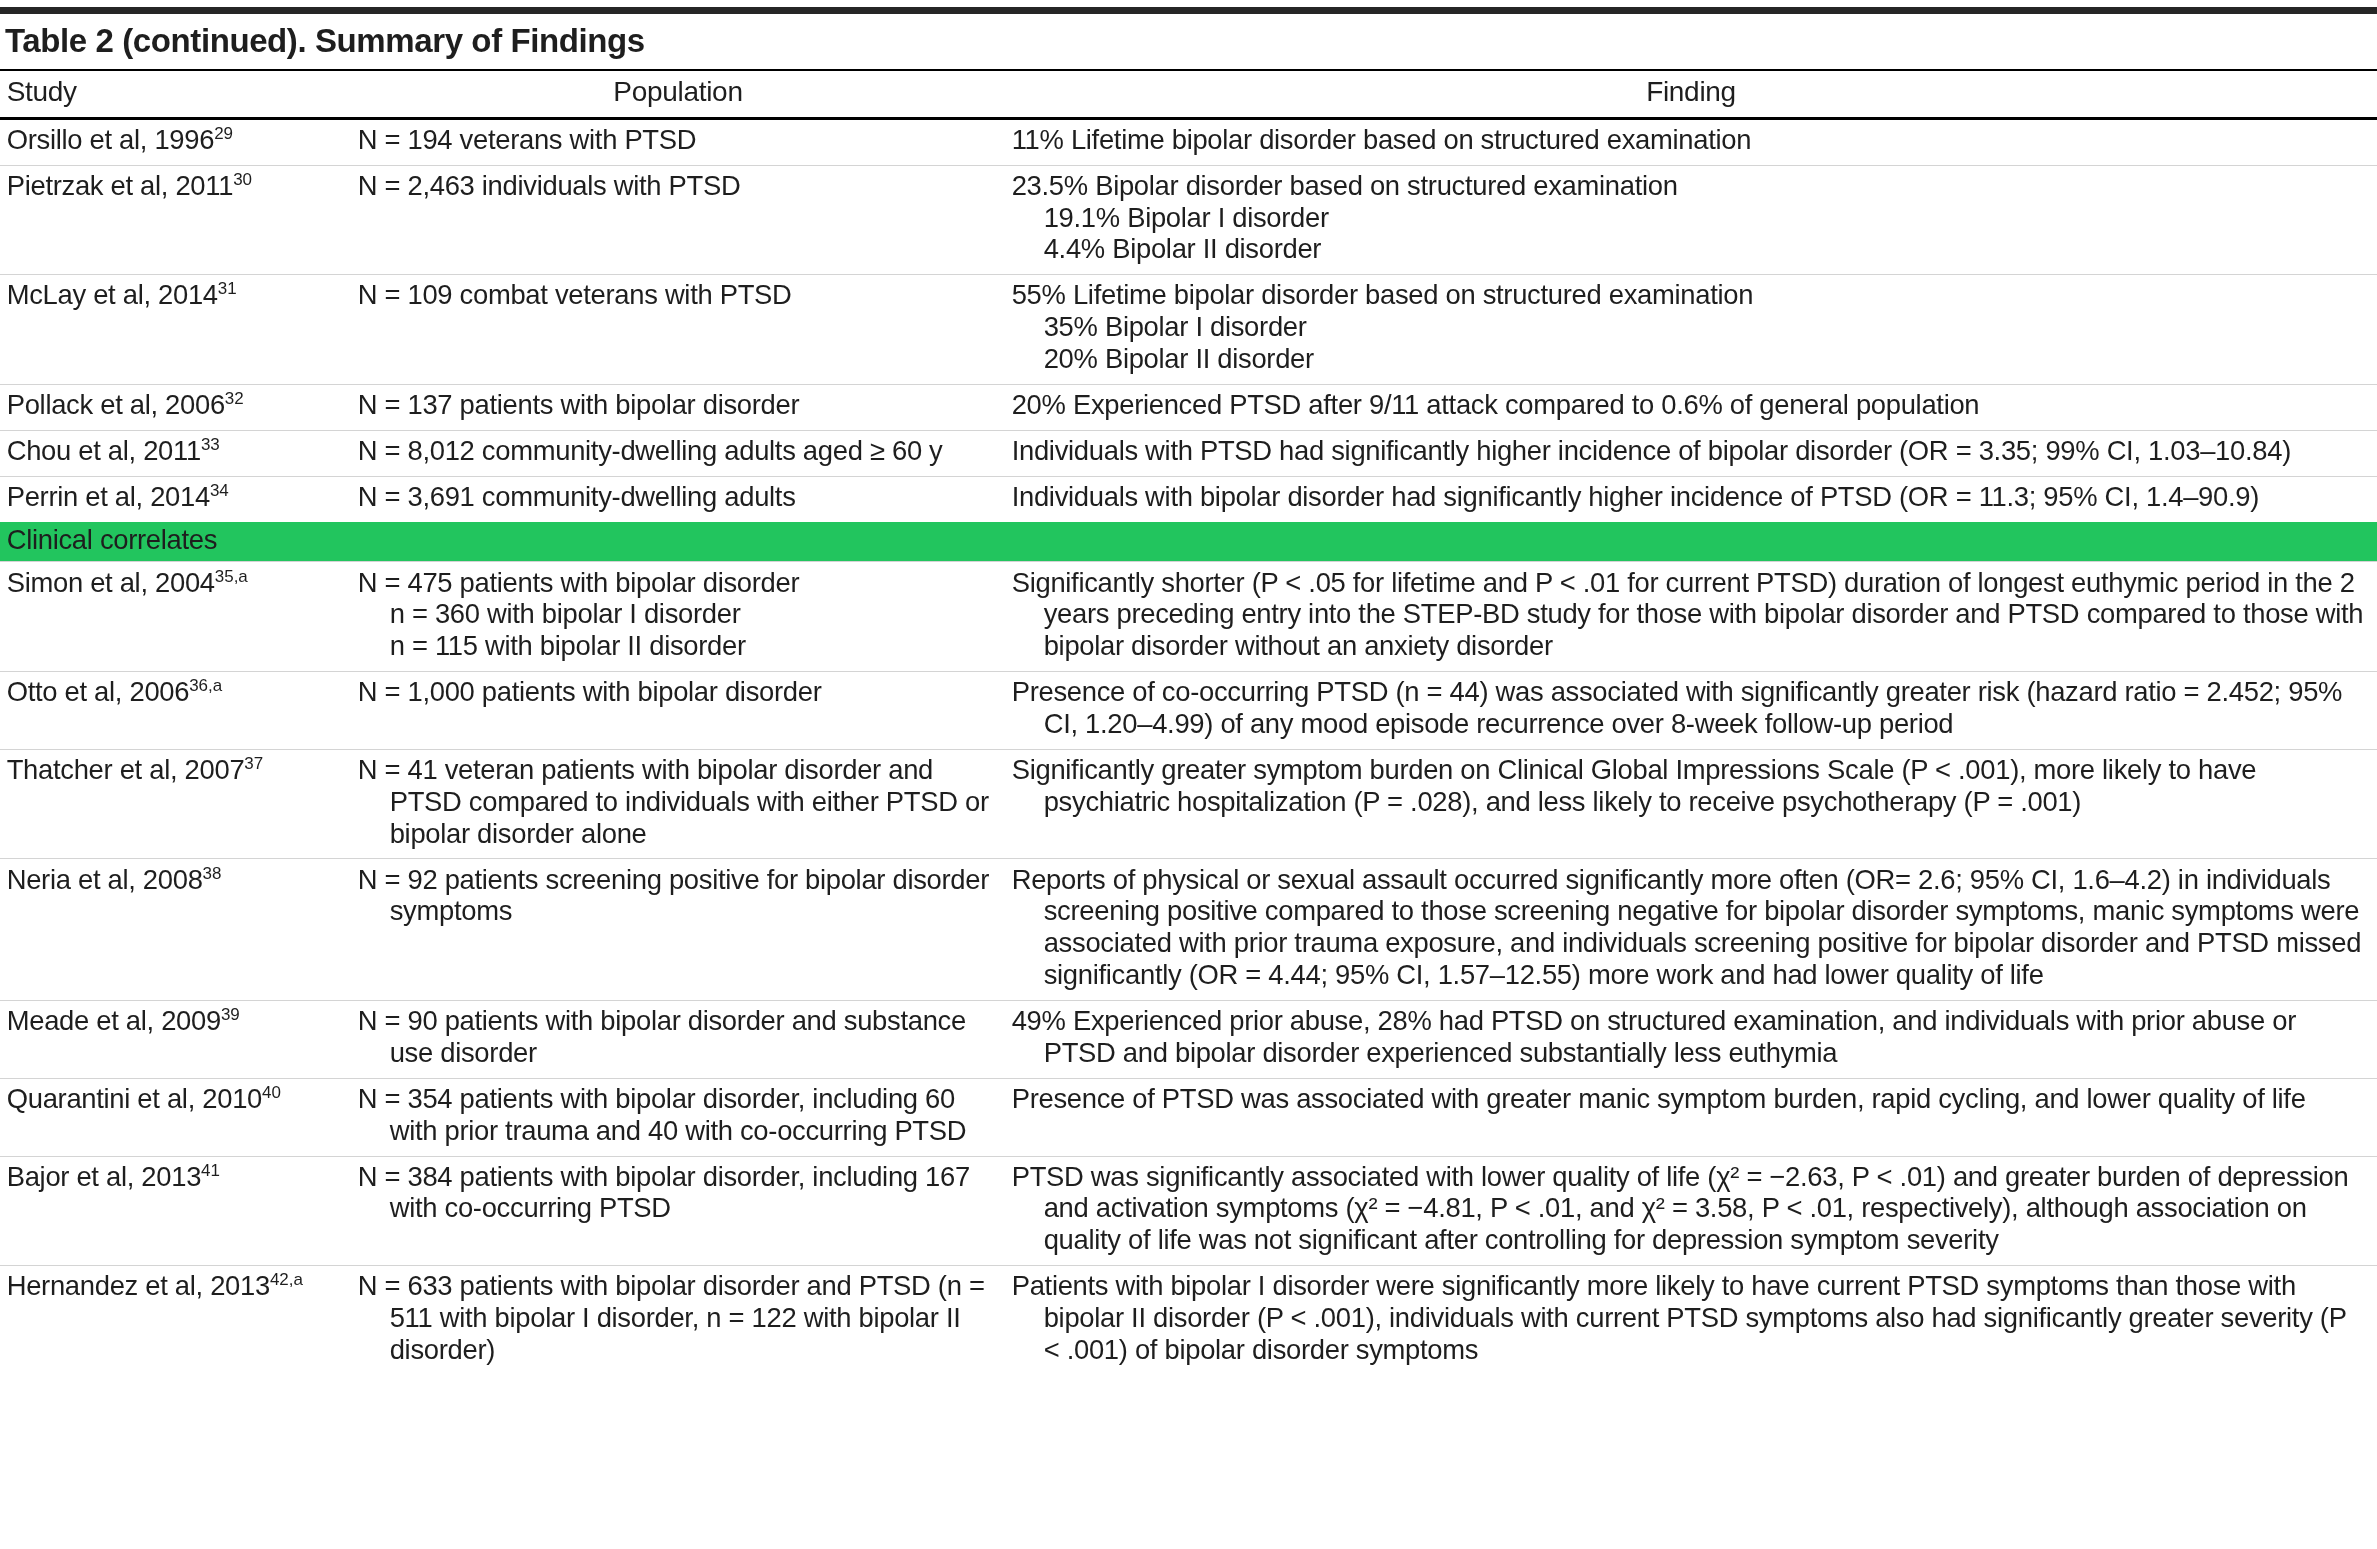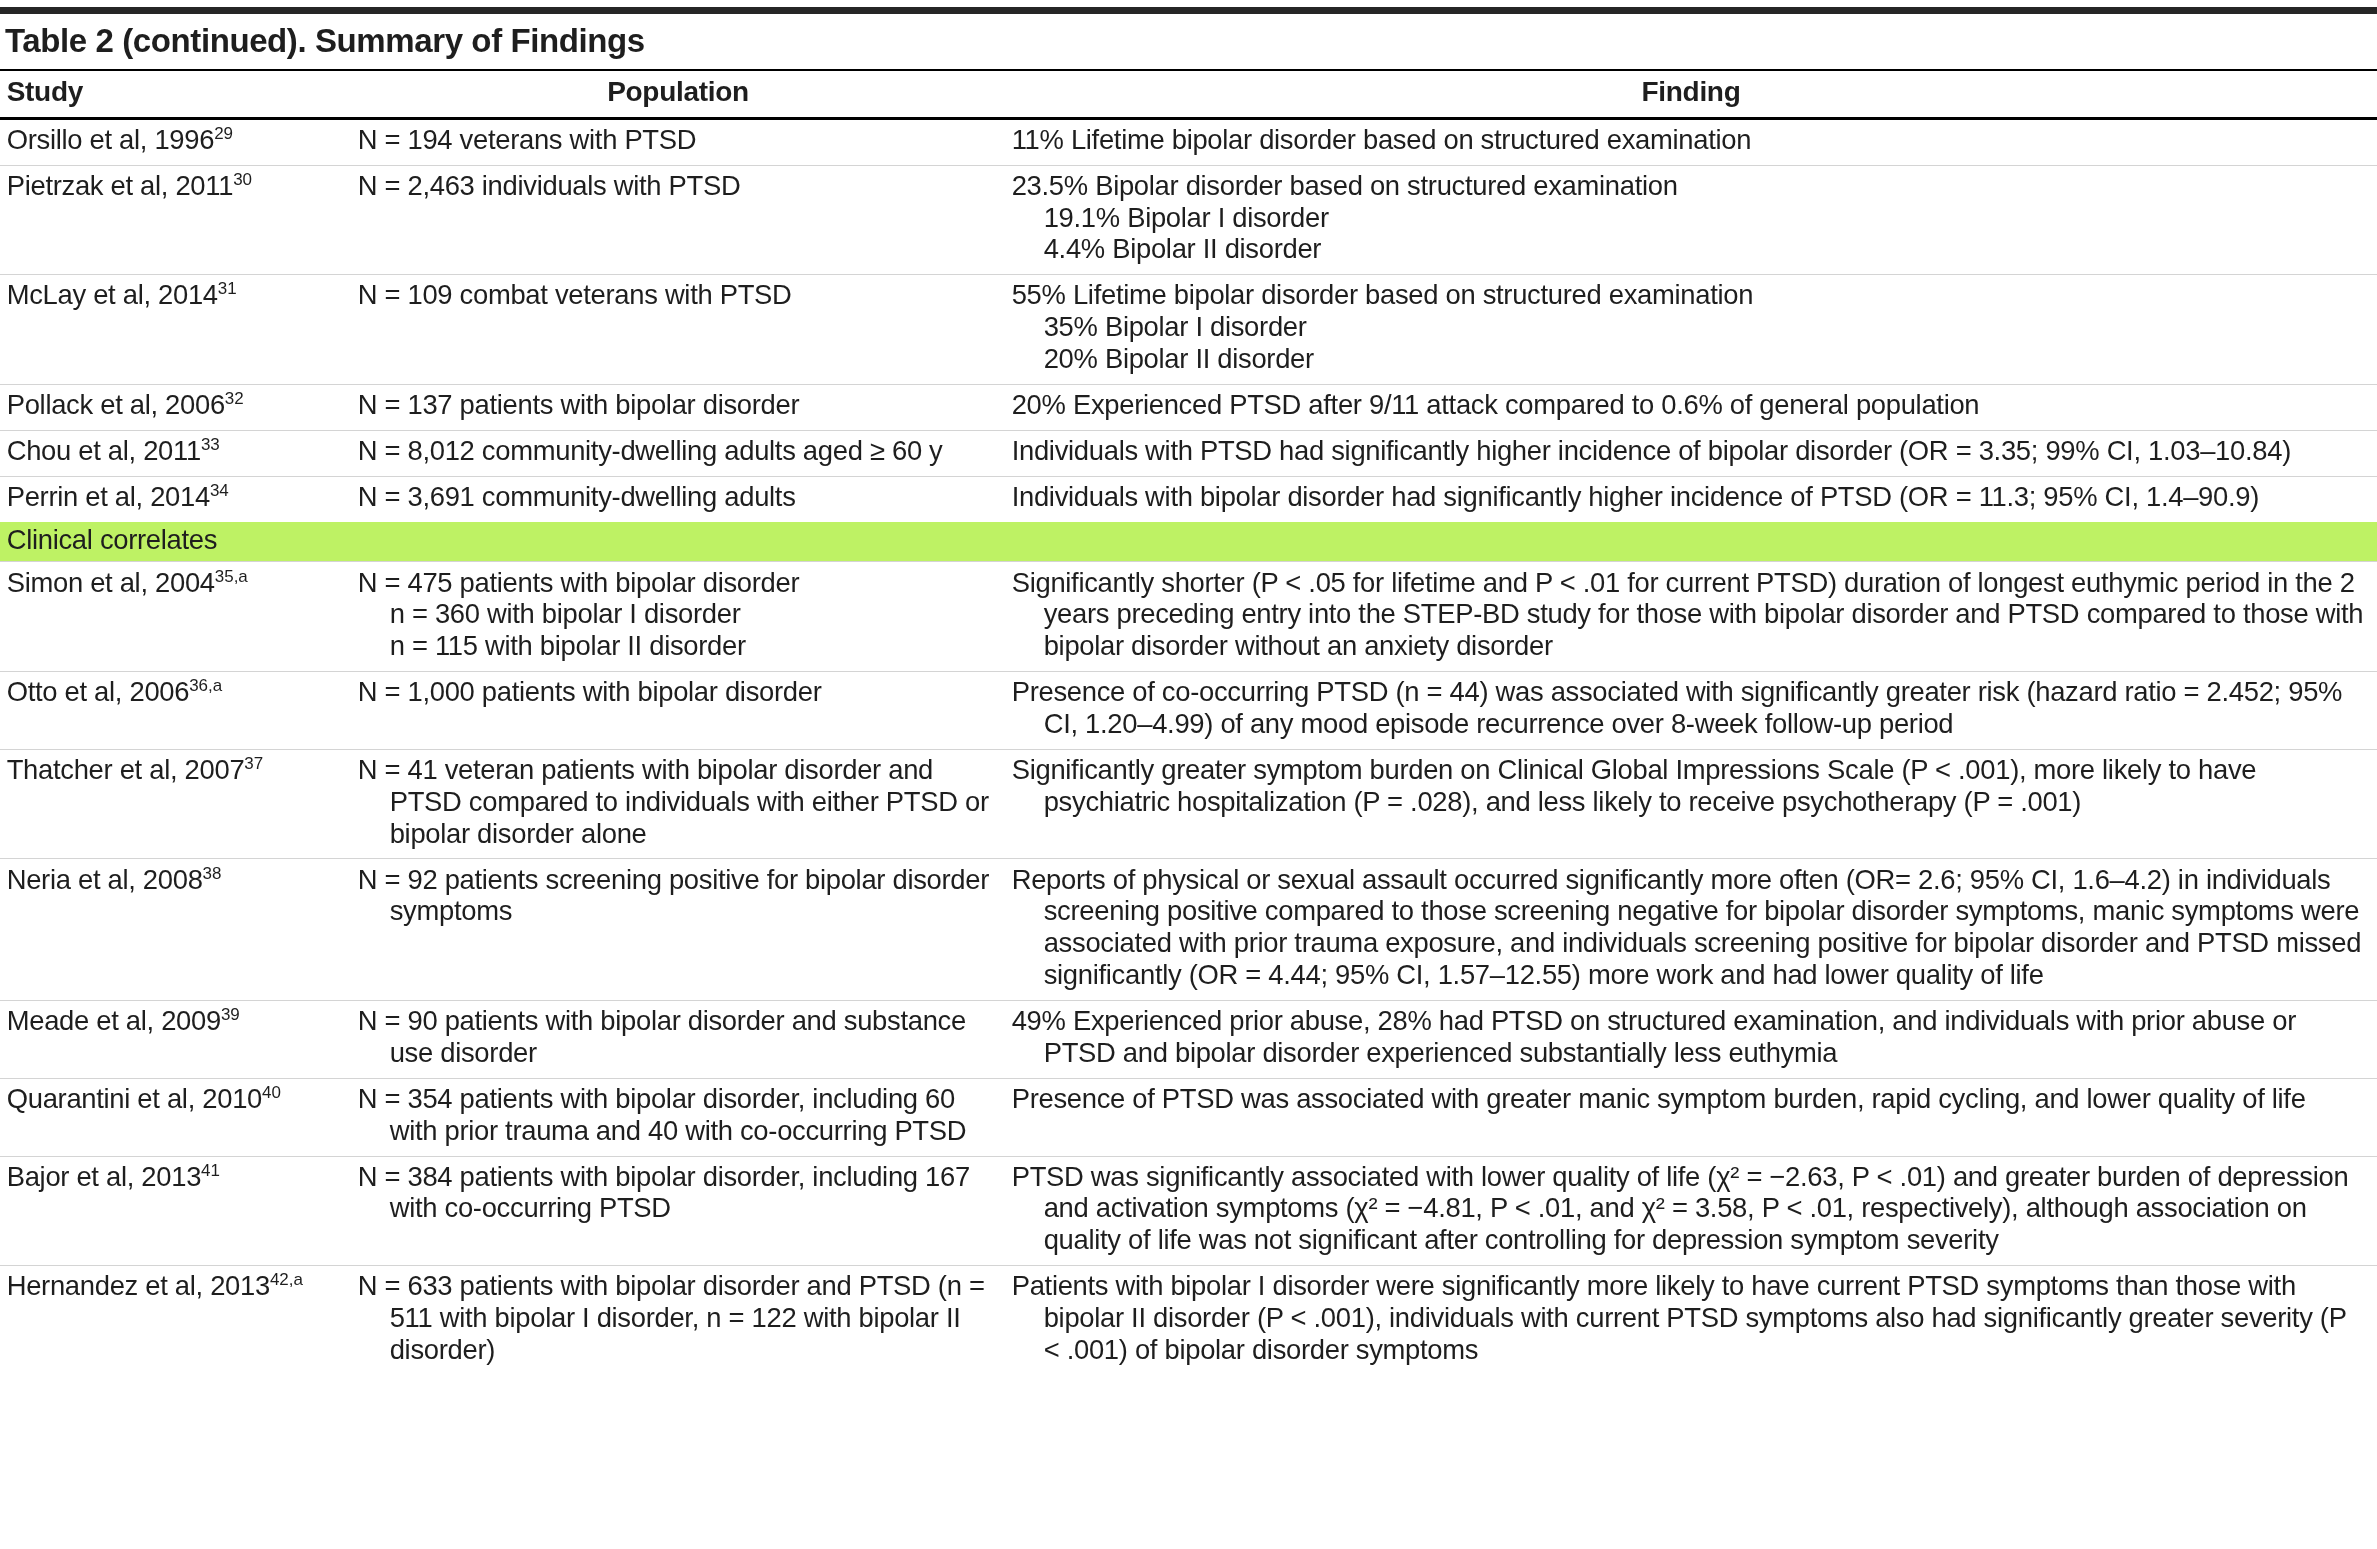--- a/index.html
+++ b/index.html
@@ -24,39 +24,39 @@
     width: 2377px;
     border-collapse: collapse;
     table-layout: fixed;
     font-size: 27.4px;
     line-height: 1.16;
   }
   col.c-study   { width: 351px; }
   col.c-pop     { width: 654px; }
   col.c-finding { width: 1372px; }
   thead th {
-    font-weight: bold;
+    font-weight: normal;
     font-size: 28px;
     border-top: 2.5px solid #000000;
     border-bottom: 3.3px solid #000000;
     padding: 5px 6.7px 8.3px 6.7px;
     text-align: center;
     vertical-align: bottom;
   }
   thead th.h-study { text-align: left; }
   tbody td {
     vertical-align: top;
     padding: 4.2px 10px 9.1px 6.7px;
   }
   tr.study-row td { border-top: 1.7px solid #d4d4d4; }
   tr.section td {
     padding: 1.7px 6.7px 5.8px 6.7px;
   }
   tr.section.light td { background: #e4e4e4; }
-  tr.section.dark td  { background: #bef264; }
+  tr.section.dark td  { background: #22c55e; }
   .hang {
     padding-left: 32px;
     text-indent: -32px;
   }
   .sub {
     padding-left: 32px;
   }
   sup {
     font-size: 62%;
     line-height: 0;

